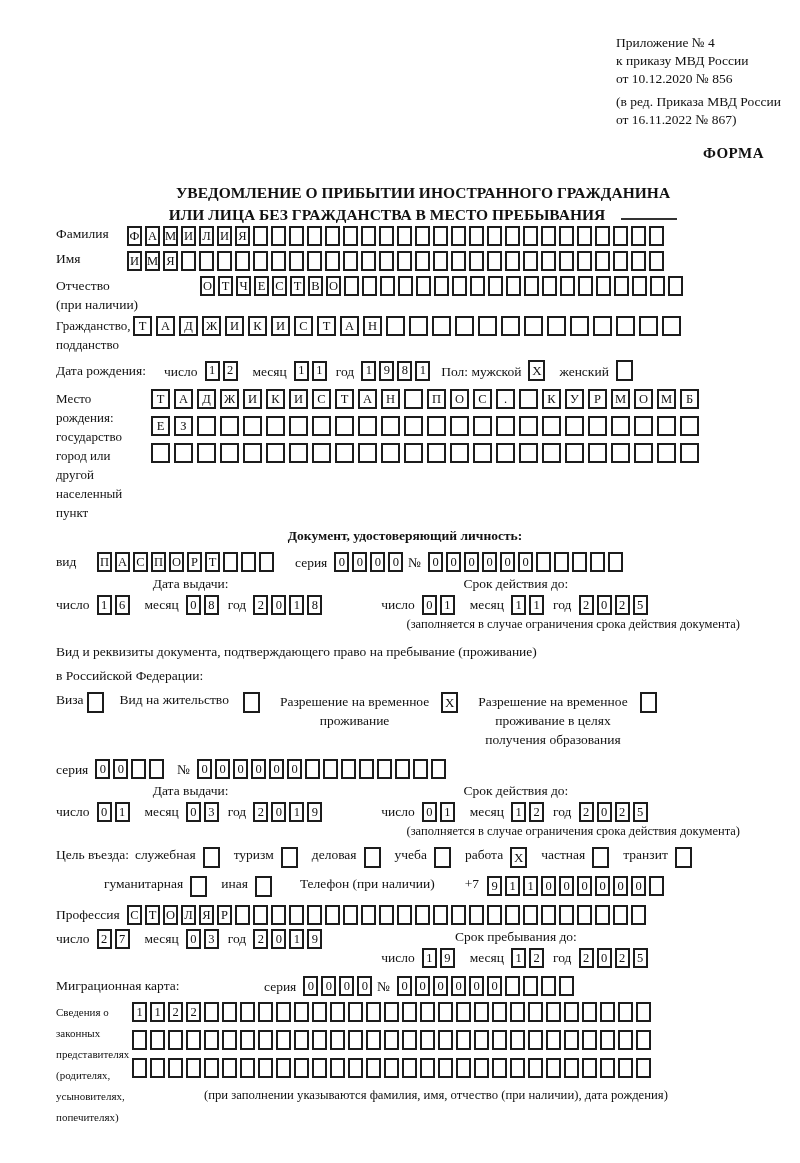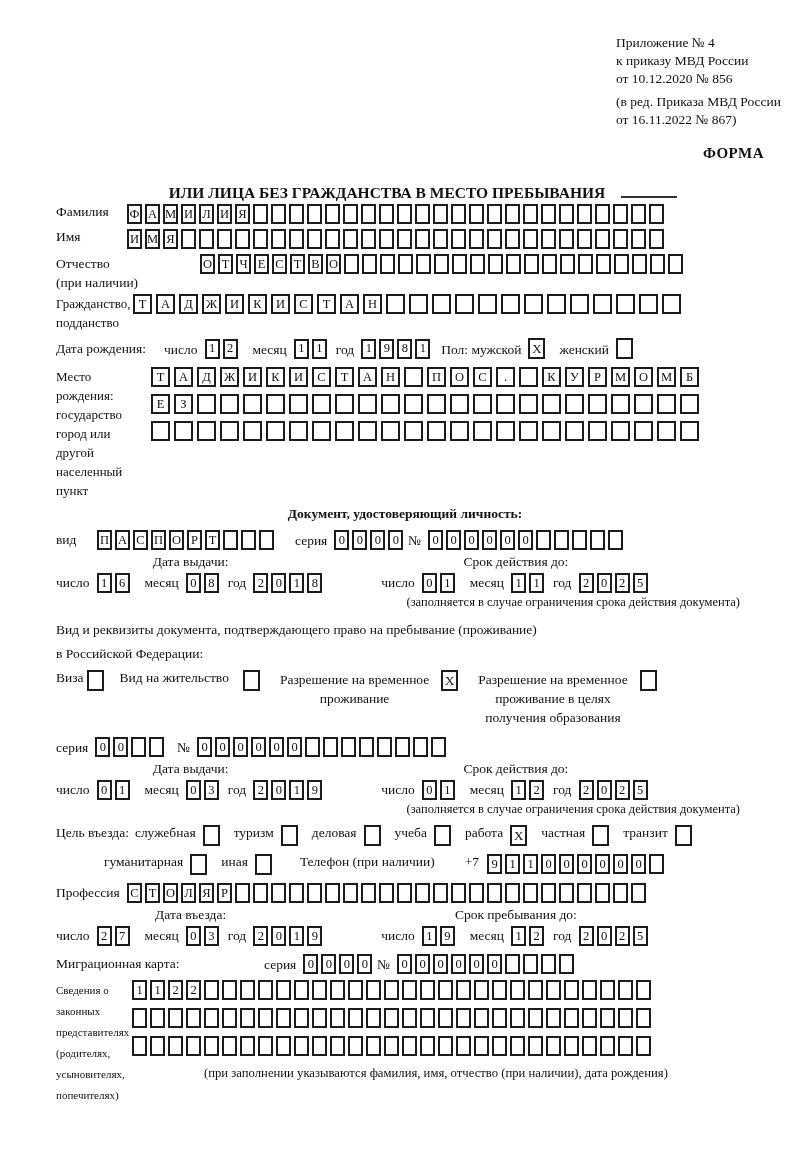--- a/index.html
+++ b/index.html
@@ -77,20 +77,21 @@
     <div>от 10.12.2020 № 856</div>
     <div class="hdr-sub">
       <div>(в ред. Приказа МВД России</div>
       <div>от 16.11.2022 № 867)</div>
     </div>
   </div>
 
   <div class="forma">ФОРМА</div>
 
   <div class="title">
+    <div>УВЕДОМЛЕНИЕ О ПРИБЫТИИ ИНОСТРАННОГО ГРАЖДАНИНА</div>
     <div>
       <span>ИЛИ ЛИЦА БЕЗ ГРАЖДАНСТВА В МЕСТО ПРЕБЫВАНИЯ</span><span class="title-underline"></span>
     </div>
   </div>
 
 
   <div class="row">
     <span class="lbl w72">Фамилия</span>
     <span class="cellrow">
         <span class="cell">Ф</span>
@@ -607,21 +608,20 @@
         <span class="cell"></span>
         <span class="cell"></span>
         <span class="cell"></span>
         <span class="cell"></span>
         <span class="cell"></span>
       </span>
   </div>
 
   <div class="date-cols">
     <div class="date-col">
-      <div class="date-hdr">Дата въезда:</div>
       <div class="date-line">
         <span class="sl">число</span>
         <span class="cellrow">
             <span class="cell">2</span>
             <span class="cell">7</span>
           </span>
         <span class="sl2">месяц</span>
         <span class="cellrow">
             <span class="cell">0</span>
             <span class="cell">3</span>

